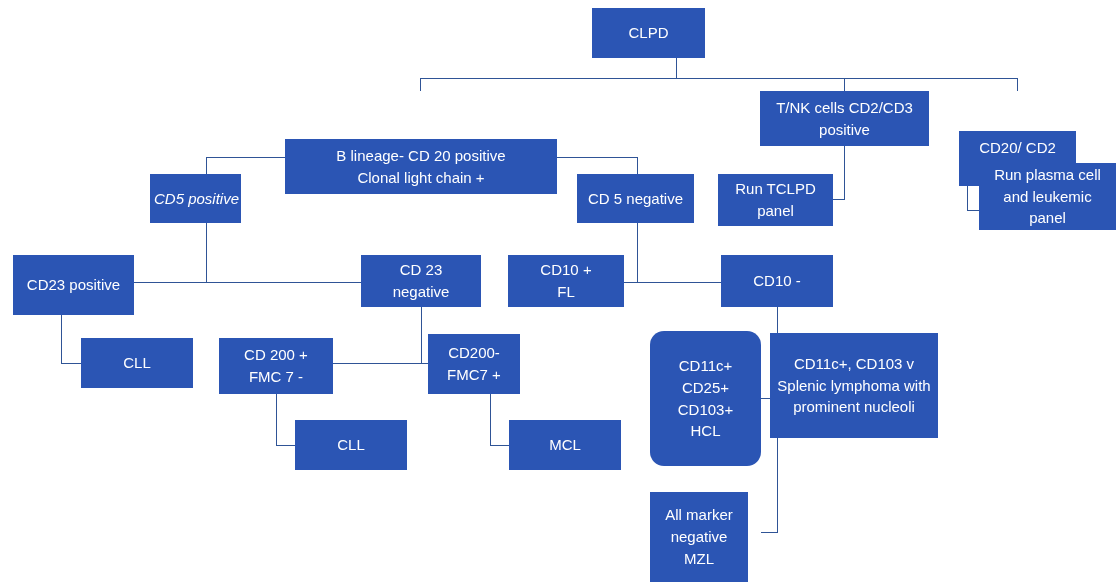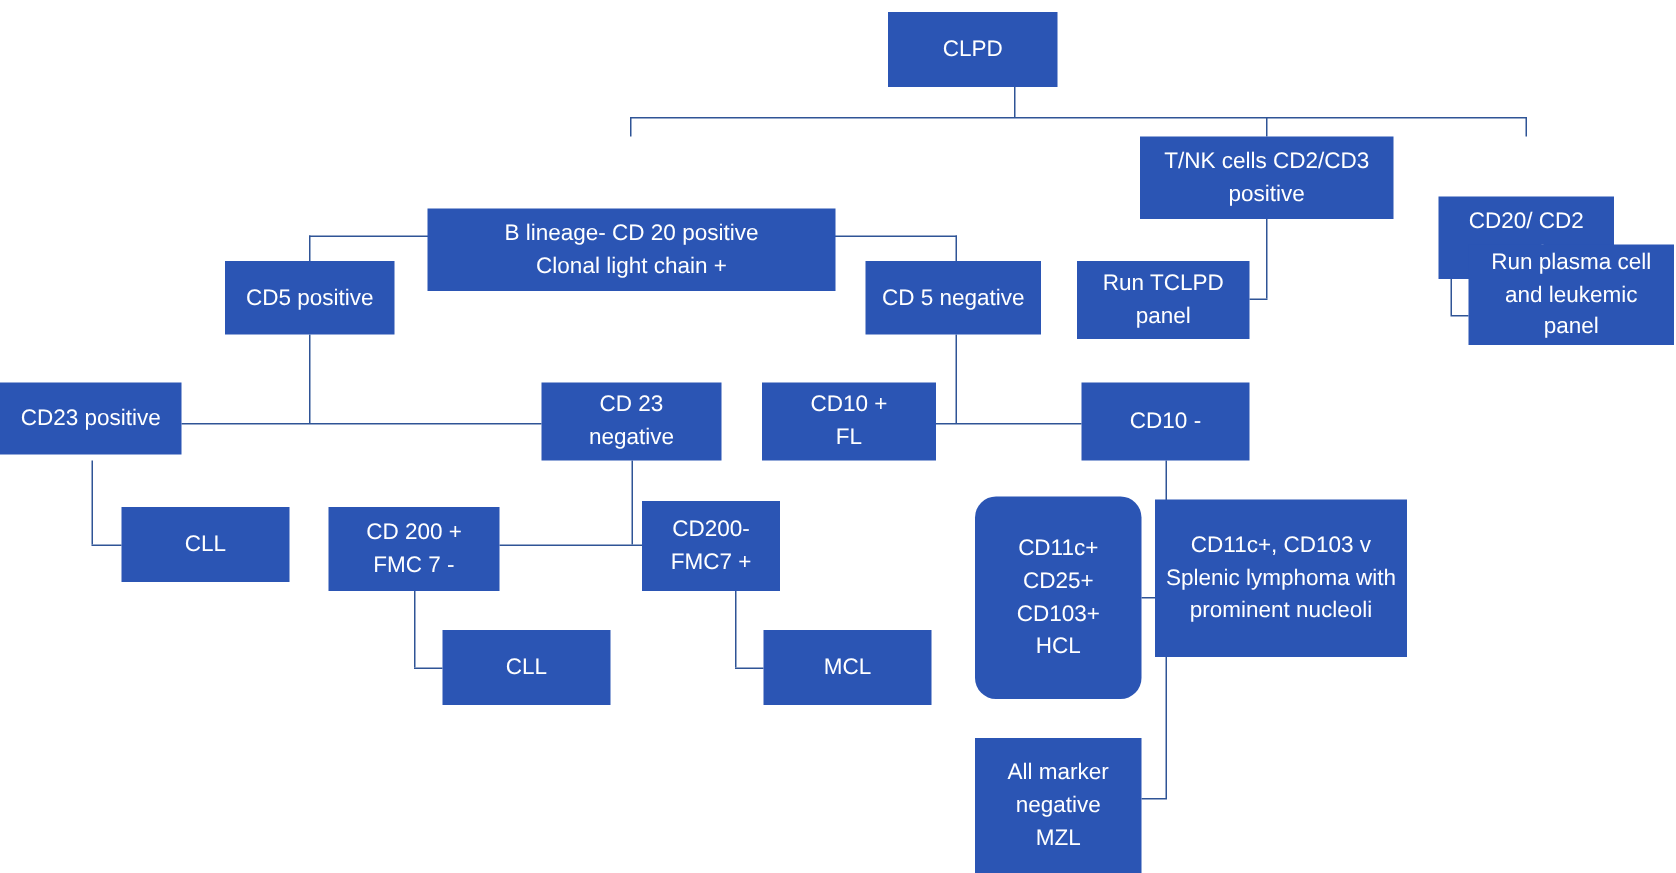--- a/index.html
+++ b/index.html
@@ -115,29 +115,29 @@
     <span class="ln">Run TCLPD</span>
     <span class="ln">panel</span>
   </div>
 
   <div class="node" style="left:979px; top:163px; width:137px; height:67px;">
     <span class="ln">Run plasma cell</span>
     <span class="ln">and leukemic</span>
     <span class="ln">panel</span>
   </div>
 
-  <div class="node" style="left:150px; top:174px; width:113px; height:49px;">
+  <div class="node" style="left:150px; top:174px; width:91px; height:49px;font-style:italic;">
     <span class="ln">CD5  positive</span>
   </div>
 
   <div class="node" style="left:577px; top:174px; width:117px; height:49px;">
     <span class="ln">CD 5 negative</span>
   </div>
 
-  <div class="node" style="left:0px; top:255px; width:121px; height:48px;align-items:flex-end;">
+  <div class="node" style="left:13px; top:255px; width:121px; height:60px;align-items:flex-end;">
     <span class="ln">CD23 positive</span>
   </div>
 
   <div class="node" style="left:361px; top:255px; width:120px; height:52px;">
     <span class="ln">CD 23</span>
     <span class="ln">negative</span>
   </div>
 
   <div class="node" style="left:508px; top:255px; width:116px; height:52px;">
     <span class="ln">CD10 +</span>
@@ -176,19 +176,19 @@
     <span class="ln">CD103+</span>
     <span class="ln">HCL</span>
   </div>
 
   <div class="node" style="left:770px; top:333px; width:168px; height:105px;">
     <span class="ln">CD11c+, CD103 v</span>
     <span class="ln">Splenic lymphoma with</span>
     <span class="ln">prominent nucleoli</span>
   </div>
 
-  <div class="node" style="left:650px; top:492px; width:111px; height:90px;">
+  <div class="node" style="left:650px; top:492px; width:98px; height:90px;">
     <span class="ln">All marker</span>
     <span class="ln">negative</span>
     <span class="ln">MZL</span>
   </div>
 
 </div>
 
 </body></html>

